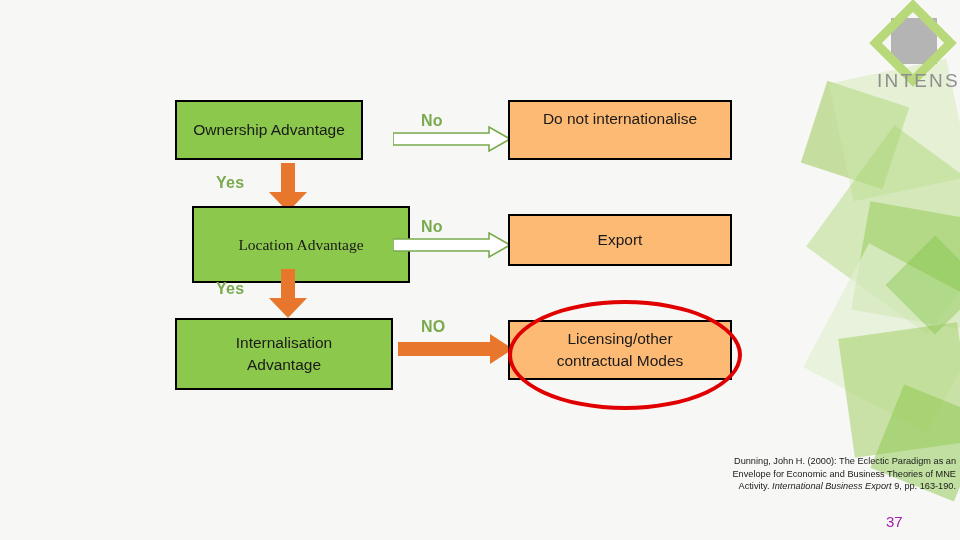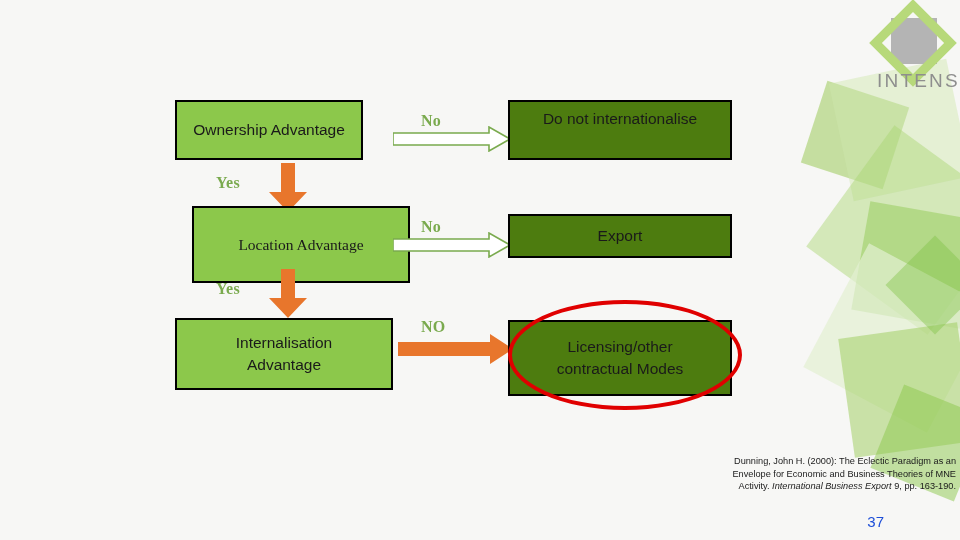--- a/index.html
+++ b/index.html
@@ -87,26 +87,26 @@
     align-items: center;
     justify-content: center;
     text-align: center;
     font-family: "Liberation Sans", sans-serif;
     font-size: 15.5px;
     color: #1a1a1a;
     line-height: 22px;
     white-space: pre-line;
   }
   .box.green { background: #8cc84b; }
-  .box.white { background: #4d7c0f; }
+  .box.white { background: #fdba74; }
 
   
   .flow-label {
     position: absolute;
-    font-family: Liberation Serif, serif;
+    font-family: Liberation Sans, sans-serif;
     font-size: 16px;
     font-weight: bold;
     color: #7aaa4e;
     letter-spacing: .3px;
   }
 
   
   .arrow-down {
     position: absolute;
     width: 40px;
@@ -138,26 +138,26 @@
     font-size: 9.2px;
     line-height: 12.6px;
     color: #1a1a1a;
     text-align: right;
   }
   #citation .ital { font-style: italic; }
 
   
   #page-number {
     position: absolute;
-    left: 848px;
+    left: 886px;
     top: 513px;
     width: 36px;
-    text-align: right;
+    text-align: left;
     font-size: 15px;
-    color: #1d4ed8;
+    color: #a21caf;
     font-family: "Liberation Sans", sans-serif;
   }
 
   
   #footer-logos {
     position: absolute;
     left: 0;
     top: 492px;
     width: 960px;
     height: 48px;
@@ -203,38 +203,38 @@
   </svg>
 
   <div class="box green" style="left:192px;top:206px;width:218px;height:77px;font-family:Liberation Serif, serif;">Location Advantage</div>
 
   <div class="flow-label" style="left:421px;top:218px;">No</div>
 
   <svg class="arrow-right-outline" style="left:393px;top:232px;width:118px;height:26px;" viewBox="0 0 118 26">
     <polygon points="0,7 96,7 96,1 117,13 96,25 96,19 0,19" fill="#ffffff" stroke="#7aaa4e" stroke-width="1.6"></polygon>
   </svg>
 
-  <div class="box white" style="left:508px;top:214px;width:224px;height:44px;">Export</div>
+  <div class="box white" style="left:508px;top:214px;width:224px;height:52px;">Export</div>
 
   <div class="flow-label" style="left:216px;top:280px;">Yes</div>
 
   <svg class="arrow-down" style="left:268px;top:269px;width:40px;height:50px;" viewBox="0 0 40 50">
     <polygon points="13,0 27,0 27,29 39,29 20,49 1,29 13,29" fill="#e8762c"></polygon>
   </svg>
 
   <div class="box green" style="left:175px;top:318px;width:218px;height:72px;">Internalisation
 Advantage</div>
 
   <div class="flow-label" style="left:421px;top:318px;">NO</div>
 
   <svg class="arrow-right-solid" style="left:398px;top:333px;width:116px;height:32px;" viewBox="0 0 116 32">
     <polygon points="0,9 92,9 92,1 115,16 92,31 92,23 0,23" fill="#e8762c"></polygon>
   </svg>
 
-  <div class="box white" style="left:508px;top:320px;width:224px;height:76px;">Licensing/other
+  <div class="box white" style="left:508px;top:320px;width:224px;height:60px;">Licensing/other
 contractual Modes</div>
 
   <div id="red-ellipse"></div>
 
   <div id="citation">
     <span>Dunning, John H. (2000): The Eclectic Paradigm as an</span><br>
     <span>Envelope for Economic and Business Theories of MNE</span><br>
     <span>Activity. </span><span class="ital">International Business Export</span><span> 9, pp. 163-190.</span>
   </div>
 

